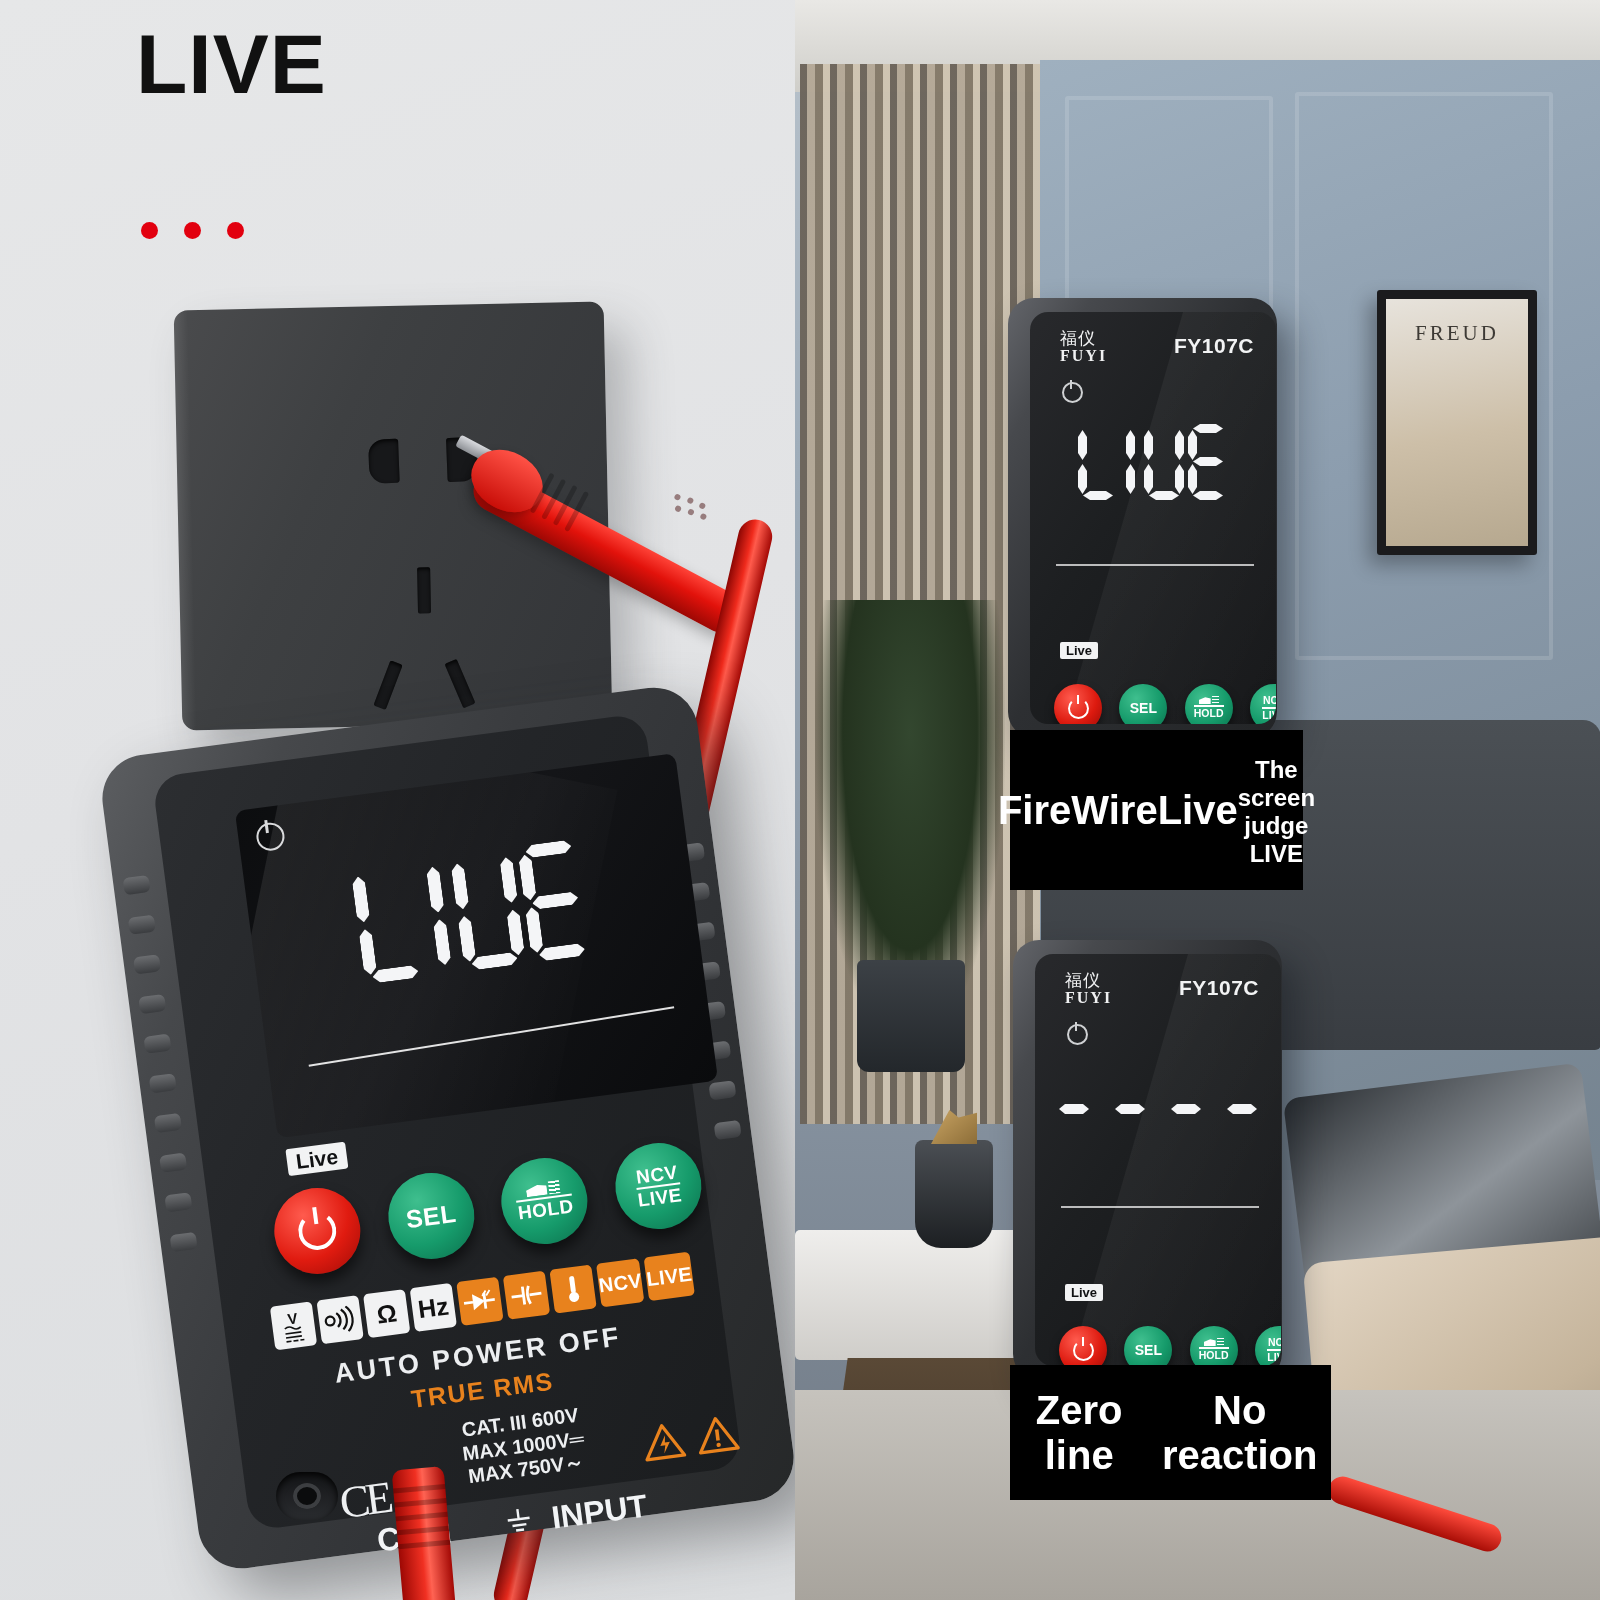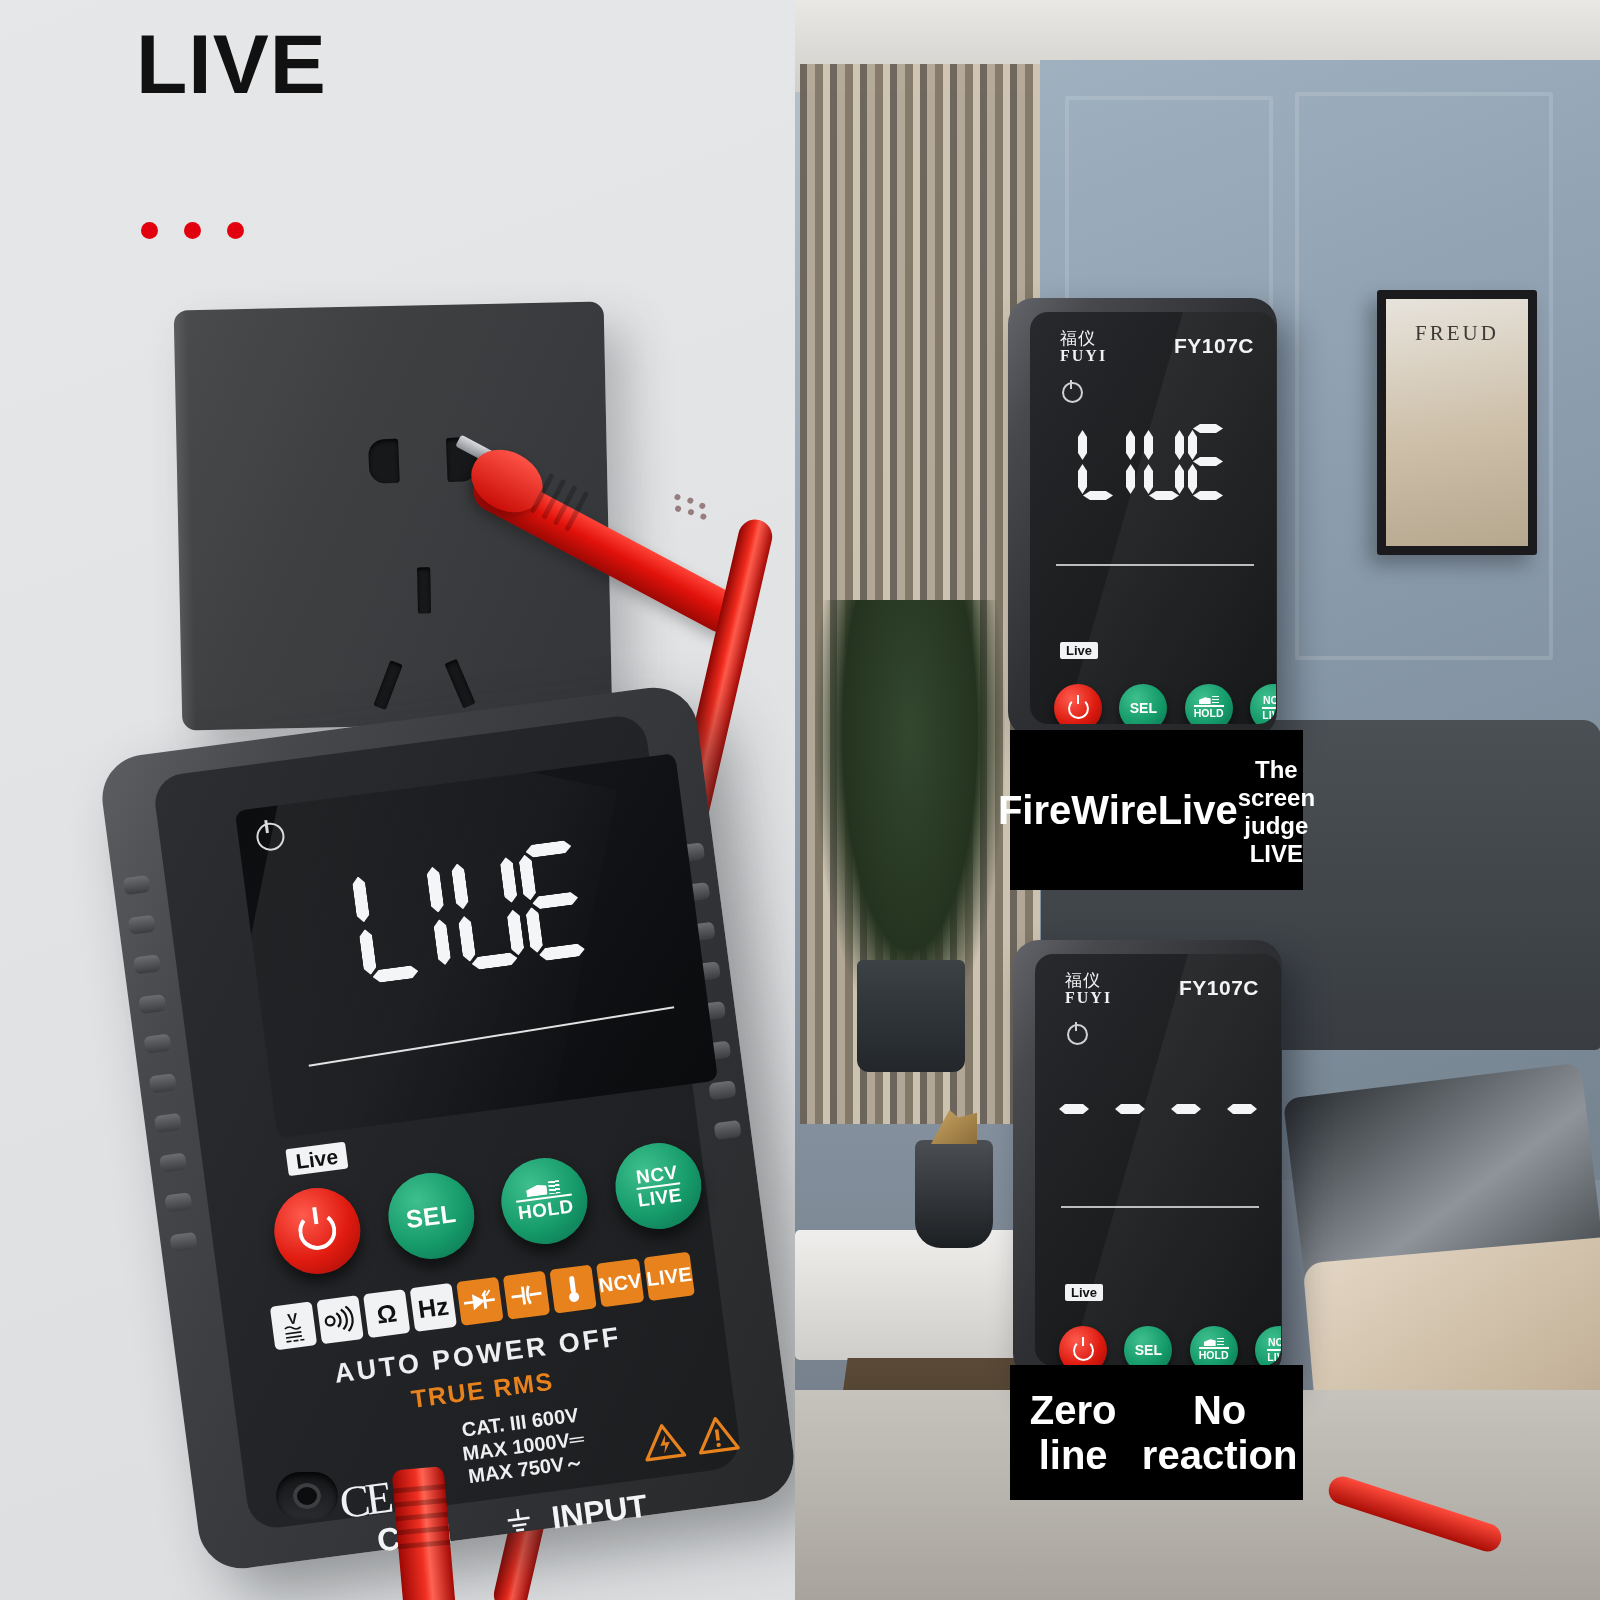--- a/index.html
+++ b/index.html
@@ -245,21 +245,21 @@
     width:2.6px;height:9px;background:#fff;}
   .mini-hold-ic{width:20px;height:9px;position:relative;}
   .mini-hold-ic::before{content:"";position:absolute;left:0;top:1px;width:12px;height:7px;
     background:#fff;clip-path:polygon(0 40%,55% 0,100% 18%,100% 100%,0 100%);}
   .mini-hold-ic::after{content:"";position:absolute;right:0;top:0;width:7px;height:8px;
     background:repeating-linear-gradient(180deg,#fff 0 1.4px,transparent 1.4px 2.8px);}
 
   .capbox{position:absolute;background:#000;display:flex;flex-direction:row;
     align-items:center;justify-content:center;}
   .capbox.top{left:215px;top:730px;width:293px;height:160px;}
-  .capbox.bottom{left:215px;top:1365px;width:293px;height:135px;}
+  .capbox.bottom{left:215px;top:1365px;width:321px;height:135px;}
   .cap-big{color:#fff;font-size:40px;font-weight:600;line-height:1.12;text-align:center;}
   .cap-sm{color:#fff;font-size:24px;font-weight:600;margin-top:4px;text-align:center;}
 </style>
 </head>
 <body>
 
 <div id="root">
 
   <div class="left-panel">
 

